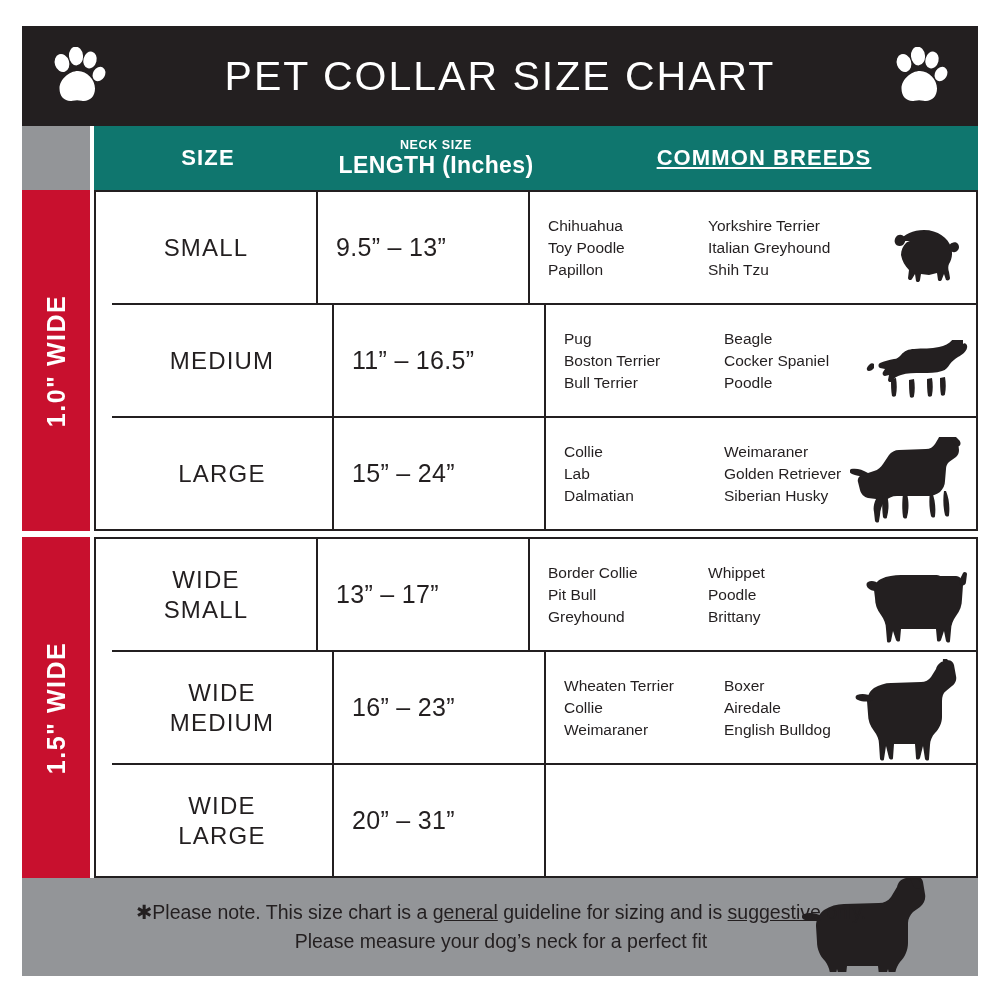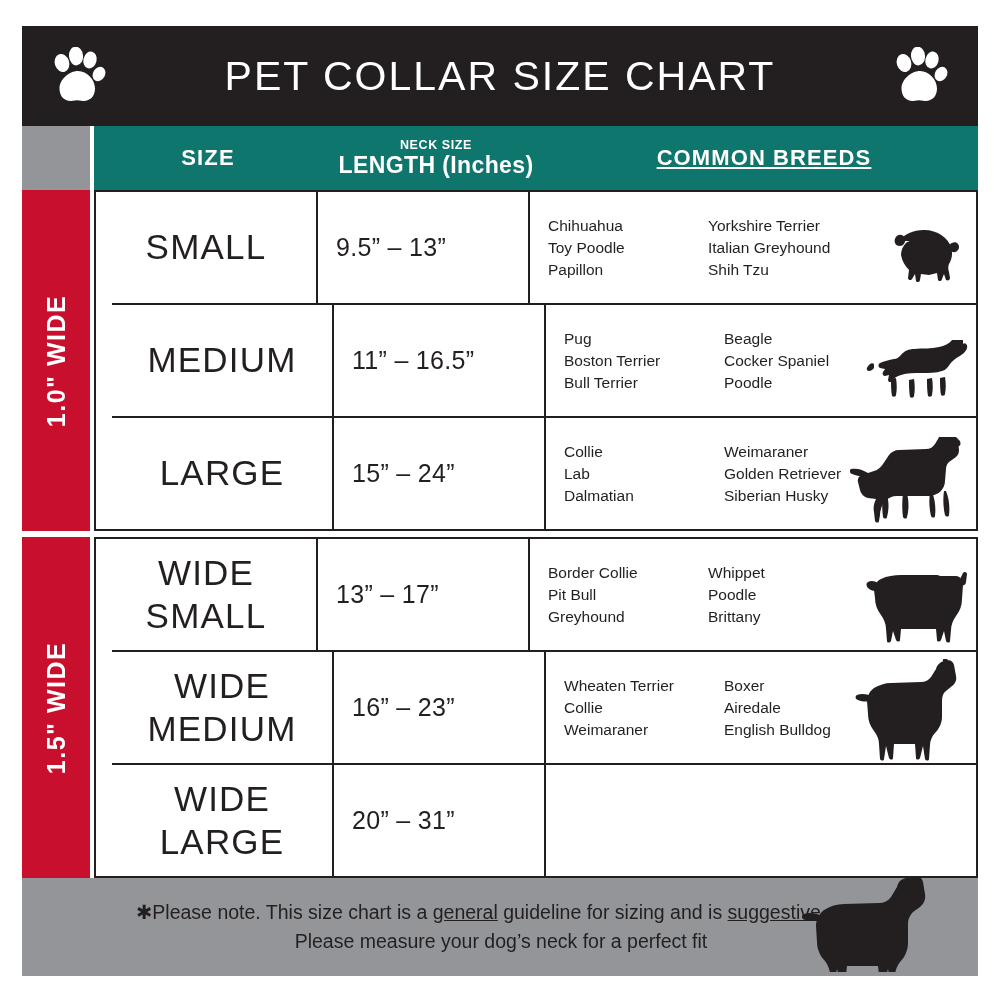--- a/index.html
+++ b/index.html
@@ -155,21 +155,21 @@
     width: 222px;
     flex: 0 0 auto;
     display: flex;
     flex-direction: column;
     align-items: center;
     justify-content: center;
     border-right: 2px solid #231f20;
     box-sizing: border-box;
   }
   .c-size .line {
-    font-size: 35px;
+    font-size: 24px;
     letter-spacing: 1.2px;
     color: #231f20;
     line-height: 1.22;
     text-align: center;
   }
   .c-len {
     width: 212px;
     flex: 0 0 auto;
     display: flex;
     align-items: center;

